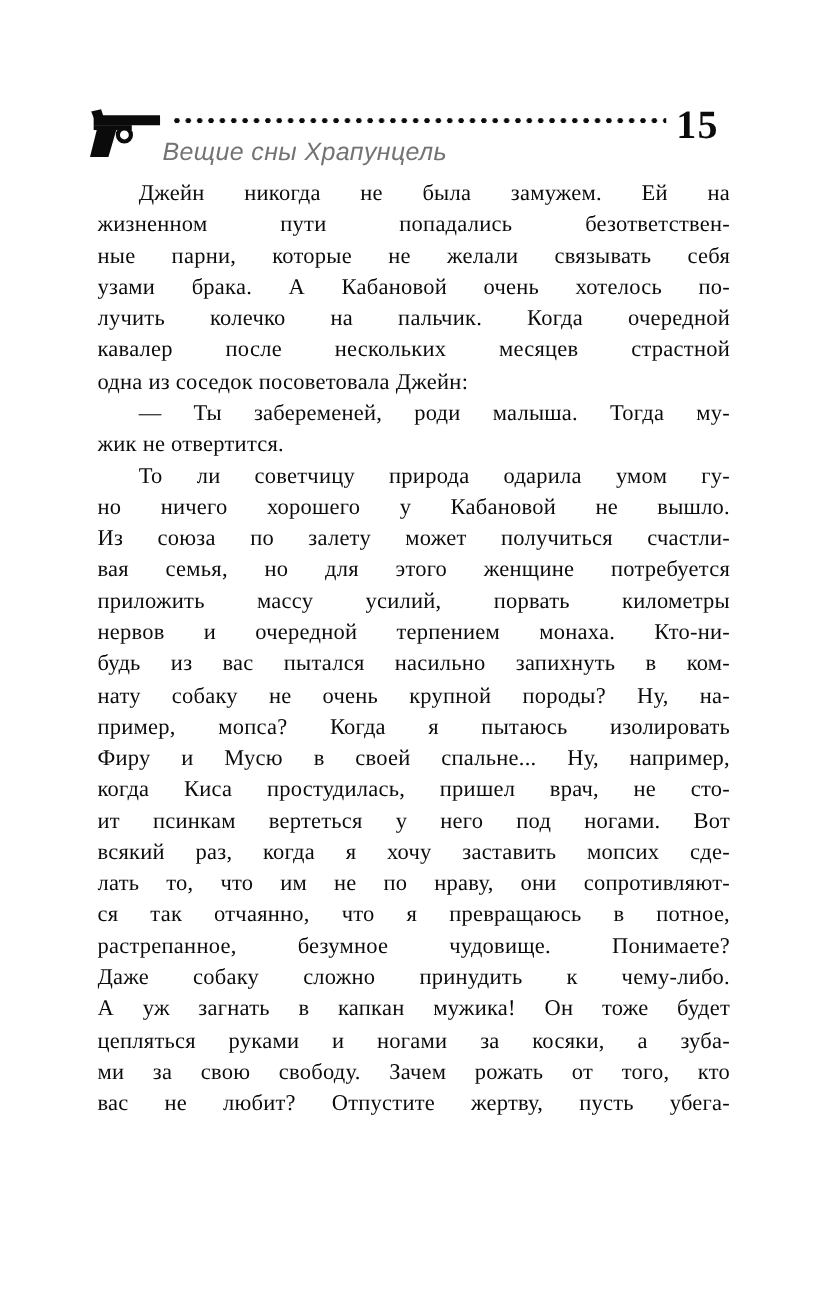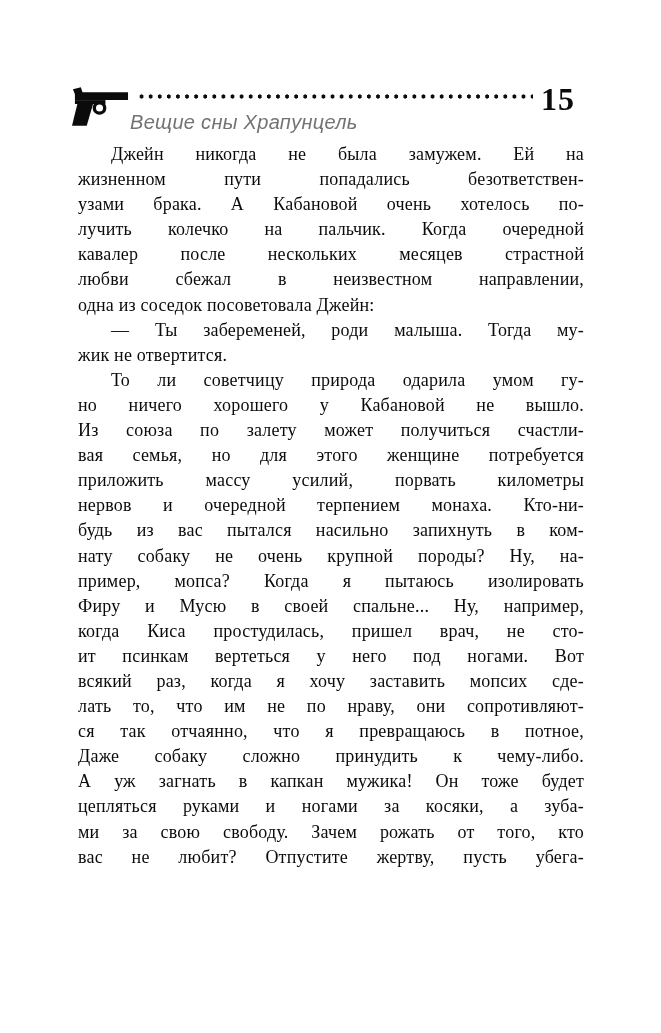--- a/index.html
+++ b/index.html
@@ -98,24 +98,24 @@
 
     <div class="hdr-num">15</div>
 
     <div class="hdr-title">Вещие сны Храпунцель</div>
   </div>
 
   <div class="body-text">
       <div>
         <div class="line indent">Джейн никогда не была замужем. Ей на</div>
         <div class="line">жизненном пути попадались безответствен-</div>
+        <div class="line">ные парни, которые не желали связывать себя</div>
         <div class="line">узами брака. А Кабановой очень хотелось по-</div>
         <div class="line">лучить колечко на пальчик. Когда очередной</div>
         <div class="line">кавалер после нескольких месяцев страстной</div>
-        <div class="line">любви сбежал в неизвестном направлении,</div>
         <div class="line nolast">одна из соседок посоветовала Джейн:</div>
       </div>
       <div>
         <div class="line indent">— Ты забеременей, роди малыша. Тогда му-</div>
         <div class="line nolast">жик не отвертится.</div>
       </div>
       <div>
         <div class="line indent">То ли советчицу природа одарила умом гу-</div>
         <div class="line">но ничего хорошего у Кабановой не вышло.</div>
         <div class="line">Из союза по залету может получиться счастли-</div>
@@ -124,20 +124,21 @@
         <div class="line">нервов и очередной терпением монаха. Кто-ни-</div>
         <div class="line">будь из вас пытался насильно запихнуть в ком-</div>
         <div class="line">нату собаку не очень крупной породы? Ну, на-</div>
         <div class="line">пример, мопса? Когда я пытаюсь изолировать</div>
         <div class="line">Фиру и Мусю в своей спальне... Ну, например,</div>
         <div class="line">когда Киса простудилась, пришел врач, не сто-</div>
         <div class="line">ит псинкам вертеться у него под ногами. Вот</div>
         <div class="line">всякий раз, когда я хочу заставить мопсих сде-</div>
         <div class="line">лать то, что им не по нраву, они сопротивляют-</div>
         <div class="line">ся так отчаянно, что я превращаюсь в потное,</div>
+        <div class="line">растрепанное, безумное чудовище. Понимаете?</div>
         <div class="line">Даже собаку сложно принудить к чему-либо.</div>
         <div class="line">А уж загнать в капкан мужика! Он тоже будет</div>
         <div class="line">цепляться руками и ногами за косяки, а зуба-</div>
         <div class="line">ми за свою свободу. Зачем рожать от того, кто</div>
         <div class="line">вас не любит? Отпустите жертву, пусть убега-</div>
       </div>
     </div>
 
 </div>
 

